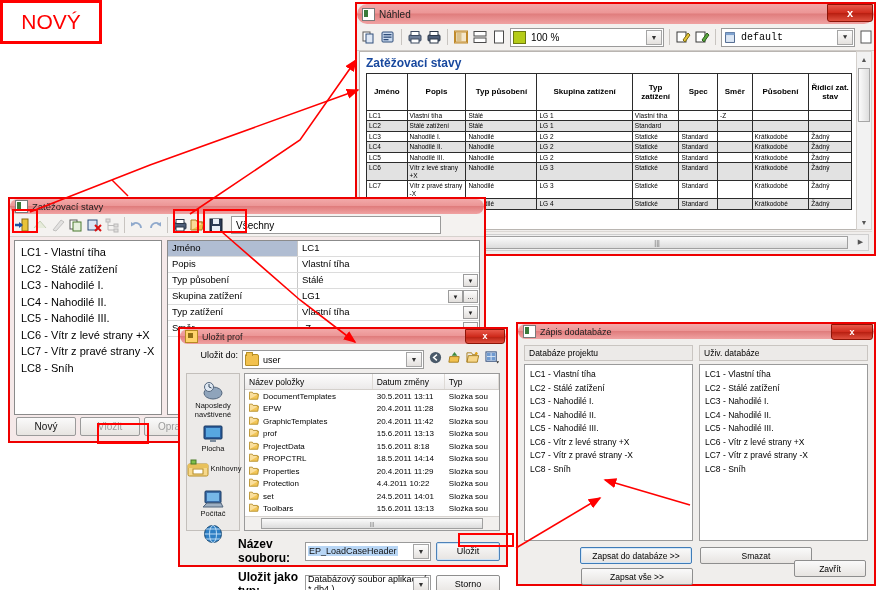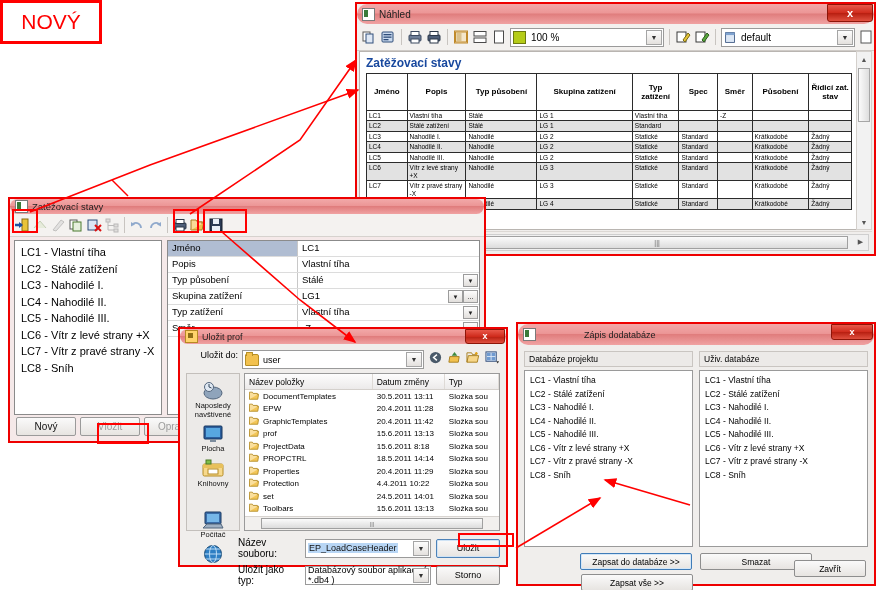--- a/index.html
+++ b/index.html
@@ -62,21 +62,21 @@
   }
   .swatch{width:11px;height:11px;background:#b5cc18;border:1px solid #6d7a10;margin-right:5px;flex:none;}
   .cbarrow{
     position:absolute;right:1px;top:1px;width:14px;height:13px;
     background:linear-gradient(to bottom,#fdfdfd,#e4e1de);
     border:1px solid #a5a5a5;display:flex;align-items:center;justify-content:center;
     font-size:7px;color:#333;
   }
   .defcombo{
     height:17px;width:128px;background:#fff;border:1px solid #9a9a9a;
-    display:flex;align-items:center;padding:0 2px;font-size:10px;position:relative;flex:none;
+    display:flex;align-items:center;padding:0 2px;font-size:10px;position:relative;flex:none;font-family:Liberation Mono, monospace;
   }
   #preview .docarea{
     position:absolute;left:2px;top:47px;right:2px;bottom:24px;
     background:#fff;border:1px solid #b9b5b1;overflow:hidden;
   }
   .doctitle{
     color:#18489e;font-weight:bold;font-size:12px;
     padding:4px 0 3px 6px;
   }
   table.prevtab{
@@ -209,40 +209,40 @@
   .flhead div{padding-left:4px;border-right:1px solid #dedad6;height:100%;display:flex;align-items:center;box-sizing:border-box;}
   .flrow{display:flex;height:12.5px;font-size:8px;align-items:center;}
   .flrow div{padding-left:4px;box-sizing:border-box;overflow:hidden;white-space:nowrap;}
   .c-name{width:142px;display:flex;align-items:center;gap:4px;}
   .c-date{width:80px;}
   .c-type{width:60px;}
   .flscroll{height:13px;background:#f2f0ee;border-top:1px solid #d8d4d0;position:relative;margin-top:auto;}
   .flscroll .thumb2{position:absolute;left:16px;right:16px;top:1px;bottom:1px;background:linear-gradient(to bottom,#fbfbfb,#dcdcdc);border:1px solid #a0a0a0;display:flex;align-items:center;justify-content:center;font-size:6px;color:#777;}
   .sa-bottom{padding:6px 6px 0 58px;}
   .sa-brow{display:flex;align-items:center;gap:5px;margin-bottom:5px;}
-  .sa-brow .lbl{width:62px;font-size:10px;flex:none;}
+  .sa-brow .lbl{width:62px;font-size:12px;flex:none;font-weight:bold;}
   .sa-field{
     height:17px;flex:1;background:#fff;border:1px solid #9a9a9a;
     display:flex;align-items:center;padding:0 2px;font-size:9px;position:relative;
   }
   .selText{background:#b8d6f5;padding:0 1px;color:#111;}
   .sa-actbtn{
     width:62px;height:17px;flex:none;
     background:linear-gradient(to bottom,#fafafa,#e7e4e1);
     border:1px solid #8e8e8e;border-radius:2px;font-size:9px;
     display:flex;align-items:center;justify-content:center;
   }
   .sa-actbtn.primary{border:1px solid #4d82b8;box-shadow:inset 0 0 0 1px #cfe3f5;}
 
   
   #dbwin{
     left:516px;top:322px;width:360px;height:264px;
     background:#f0eeec;border:2px solid #ee0000;
   }
-  #dbwin .titlebar{height:21px;font-size:9px;gap:44px;}
+  #dbwin .titlebar{height:15px;font-size:9px;}
   #dbwin .closebtn{width:40px;height:14px;font-size:9px;}
   .dbcols{display:flex;gap:6px;padding:6px 6px 0 6px;}
   .dbcol{flex:1;}
   .dbcaption{
     height:14px;background:#eceae8;border:1px solid #c9c5c1;
     font-size:8.5px;display:flex;align-items:center;padding:0 4px;margin-bottom:3px;
   }
   .dblist{
     height:172px;background:#fff;border:1px solid #9a9a9a;
     font-size:8.5px;line-height:13.5px;padding:3px 0 0 5px;overflow:hidden;
@@ -573,20 +573,23 @@
           <path d="M1 13 L1 3 L6 3 L7.5 5 L12 5 L12 7" fill="#fadc97" stroke="#a87f20"></path>
         </svg>
     </span>
     <span class="tbico">
       <svg width="16" height="16" viewBox="0 0 16 16">
           <rect x="2" y="2" width="12" height="12" fill="#2b3b55" stroke="#141d2b"></rect>
           <rect x="5" y="2" width="6" height="5" fill="#e8eef7"></rect>
           <rect x="4" y="9" width="8" height="5" fill="#e8eef7"></rect>
         </svg>
     </span>
+    <span class="filtbox">
+      <span>Všechny</span>
+    </span>
   </div>
 
   <div class="body">
     <div class="lclist" id="lcList">
         <div>LC1 - Vlastní tíha</div>
         <div>LC2 - Stálé zatížení</div>
         <div>LC3 - Nahodilé I.</div>
         <div>LC4 - Nahodilé II.</div>
         <div>LC5 - Nahodilé III.</div>
         <div>LC6 - Vítr z levé strany +X</div>
@@ -685,21 +688,21 @@
           <div>Naposledy navštívené</div>
         </div>
         <div style="display: flex; flex-direction: column; align-items: center; margin-bottom: 1px;">
           <div class="placeicon"><svg width="26" height="22" viewBox="0 0 26 22">
               <rect x="4" y="3" width="18" height="13" rx="1" fill="#2b5f9e" stroke="#16365f"></rect>
               <rect x="6" y="5" width="14" height="9" fill="#57a7e0"></rect>
               <rect x="10" y="16" width="6" height="3" fill="#7d8d9e"></rect>
             </svg></div>
           <div>Plocha</div>
         </div>
-        <div style="display: flex; flex-direction: column; align-items: center; margin-bottom: 17px;">
+        <div style="display: flex; flex-direction: row; align-items: center; margin-bottom: 5px;">
           <div class="placeicon"><svg width="26" height="22" viewBox="0 0 26 22">
               <rect x="3" y="6" width="20" height="12" rx="1.5" fill="#f7d98c" stroke="#b58c24"></rect>
               <rect x="3" y="6" width="20" height="4" fill="#e8c15c"></rect>
               <rect x="6" y="2" width="5" height="4" fill="#7fbf4a" stroke="#4a7a27"></rect>
               <rect x="8" y="11" width="10" height="5" fill="#fff" stroke="#b58c24"></rect>
             </svg></div>
           <div>Knihovny</div>
         </div>
         <div style="display: flex; flex-direction: column; align-items: center; margin-bottom: 1px;">
           <div class="placeicon"><svg width="26" height="22" viewBox="0 0 26 22">

